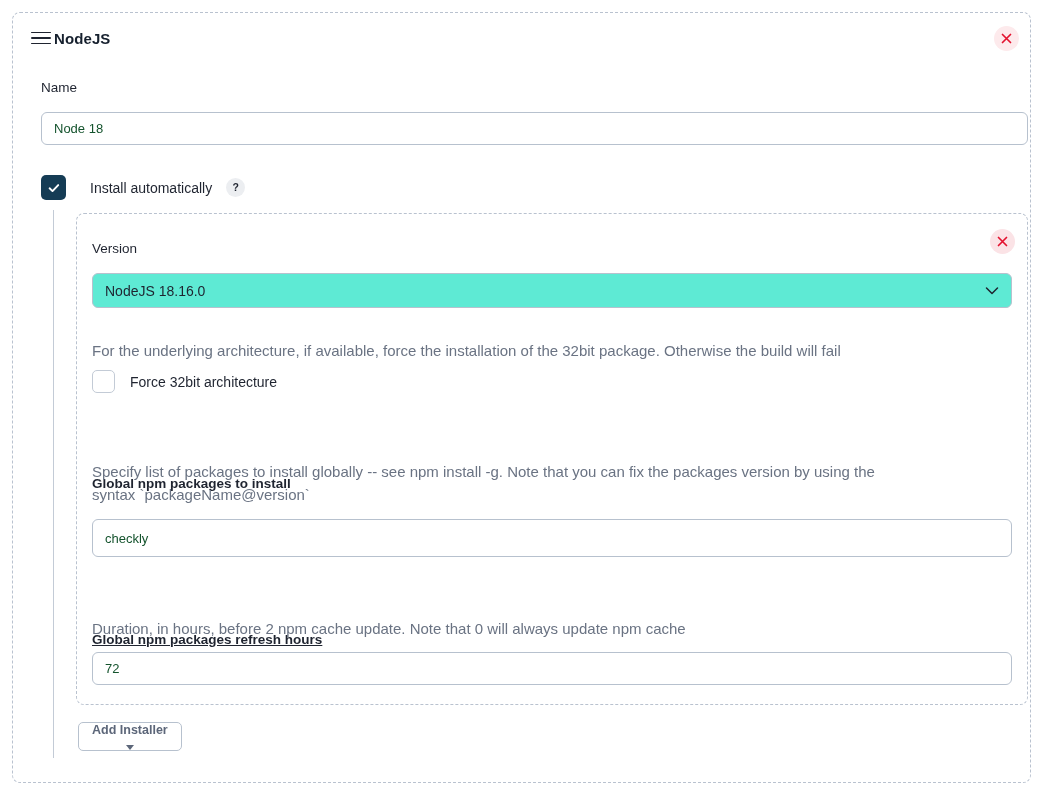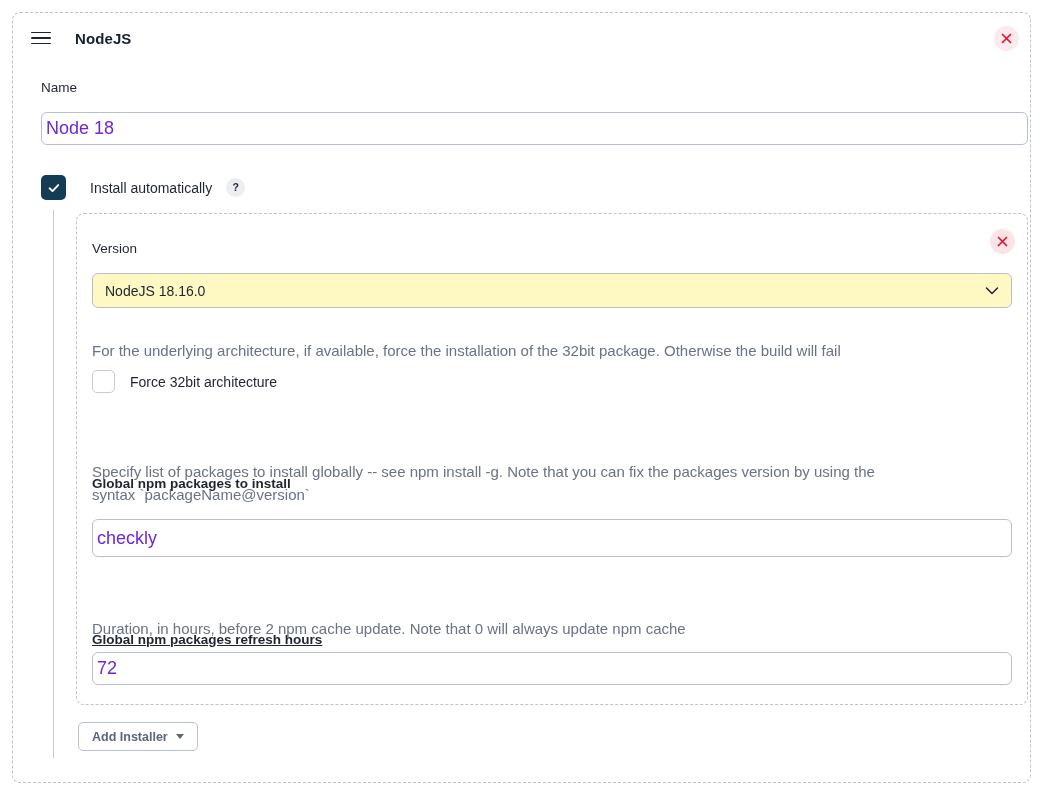--- a/index.html
+++ b/index.html
@@ -48,21 +48,21 @@
     cursor: grab;
   }
   .hamburger span {
     display: block;
     height: 1.6px;
     width: 20px;
     background: #1f2430;
     border-radius: 1px;
   }
   .panel-title {
-    margin-left: 22px;
+    margin-left: 1px;
     font-size: 15px;
     font-weight: bold;
     color: #16202e;
     letter-spacing: .1px;
     text-align: right;
   }
   .close-btn {
     position: absolute;
     right: 11px;
     top: 13px;
@@ -86,26 +86,26 @@
     font-weight: normal;
     text-align: center;
   }
   .name-label {
     position: absolute;
     left: 28px;
     top: 67px;
   }
   .text-input {
     font-family: "Liberation Sans", sans-serif;
-    font-size: 18px;
-    color: #6d28d9;
+    font-size: 13px;
+    color: #14532d;
     background: #ffffff;
     border: 1px solid #b7c1ce;
     border-radius: 6px;
-    padding: 0 4px;
+    padding: 0 12px;
     outline: none;
   }
   .name-input {
     position: absolute;
     left: 28px;
     top: 99px;
     width: 987px;
     height: 33px;
   }
 
@@ -200,21 +200,21 @@
     left: 79px;
     top: 260px;
     width: 920px;
     height: 35px;
   }
   .select-box {
     width: 100%;
     height: 100%;
     border: 1px solid #b7c1ce;
     border-radius: 6px;
-    background: #fef9c3;
+    background: #5eead4;
     display: flex;
     align-items: center;
     padding: 0 12px;
     font-size: 14px;
     color: #1f2430;
     cursor: pointer;
   }
   .select-chevron {
     position: absolute;
     right: 13px;
@@ -285,20 +285,21 @@
     border-radius: 5px;
     background: #ffffff;
     font-family: "Liberation Sans", sans-serif;
     font-size: 12.5px;
     font-weight: bold;
     color: #5c6679;
     display: flex;
     align-items: center;
     gap: 8px;
     cursor: pointer;
+    flex-direction: column;
   }
   .caret-down {
     width: 0; height: 0;
     border-left: 4.5px solid transparent;
     border-right: 4.5px solid transparent;
     border-top: 5px solid #5c6679;
     display: block;
   }
 </style>
 </head>

